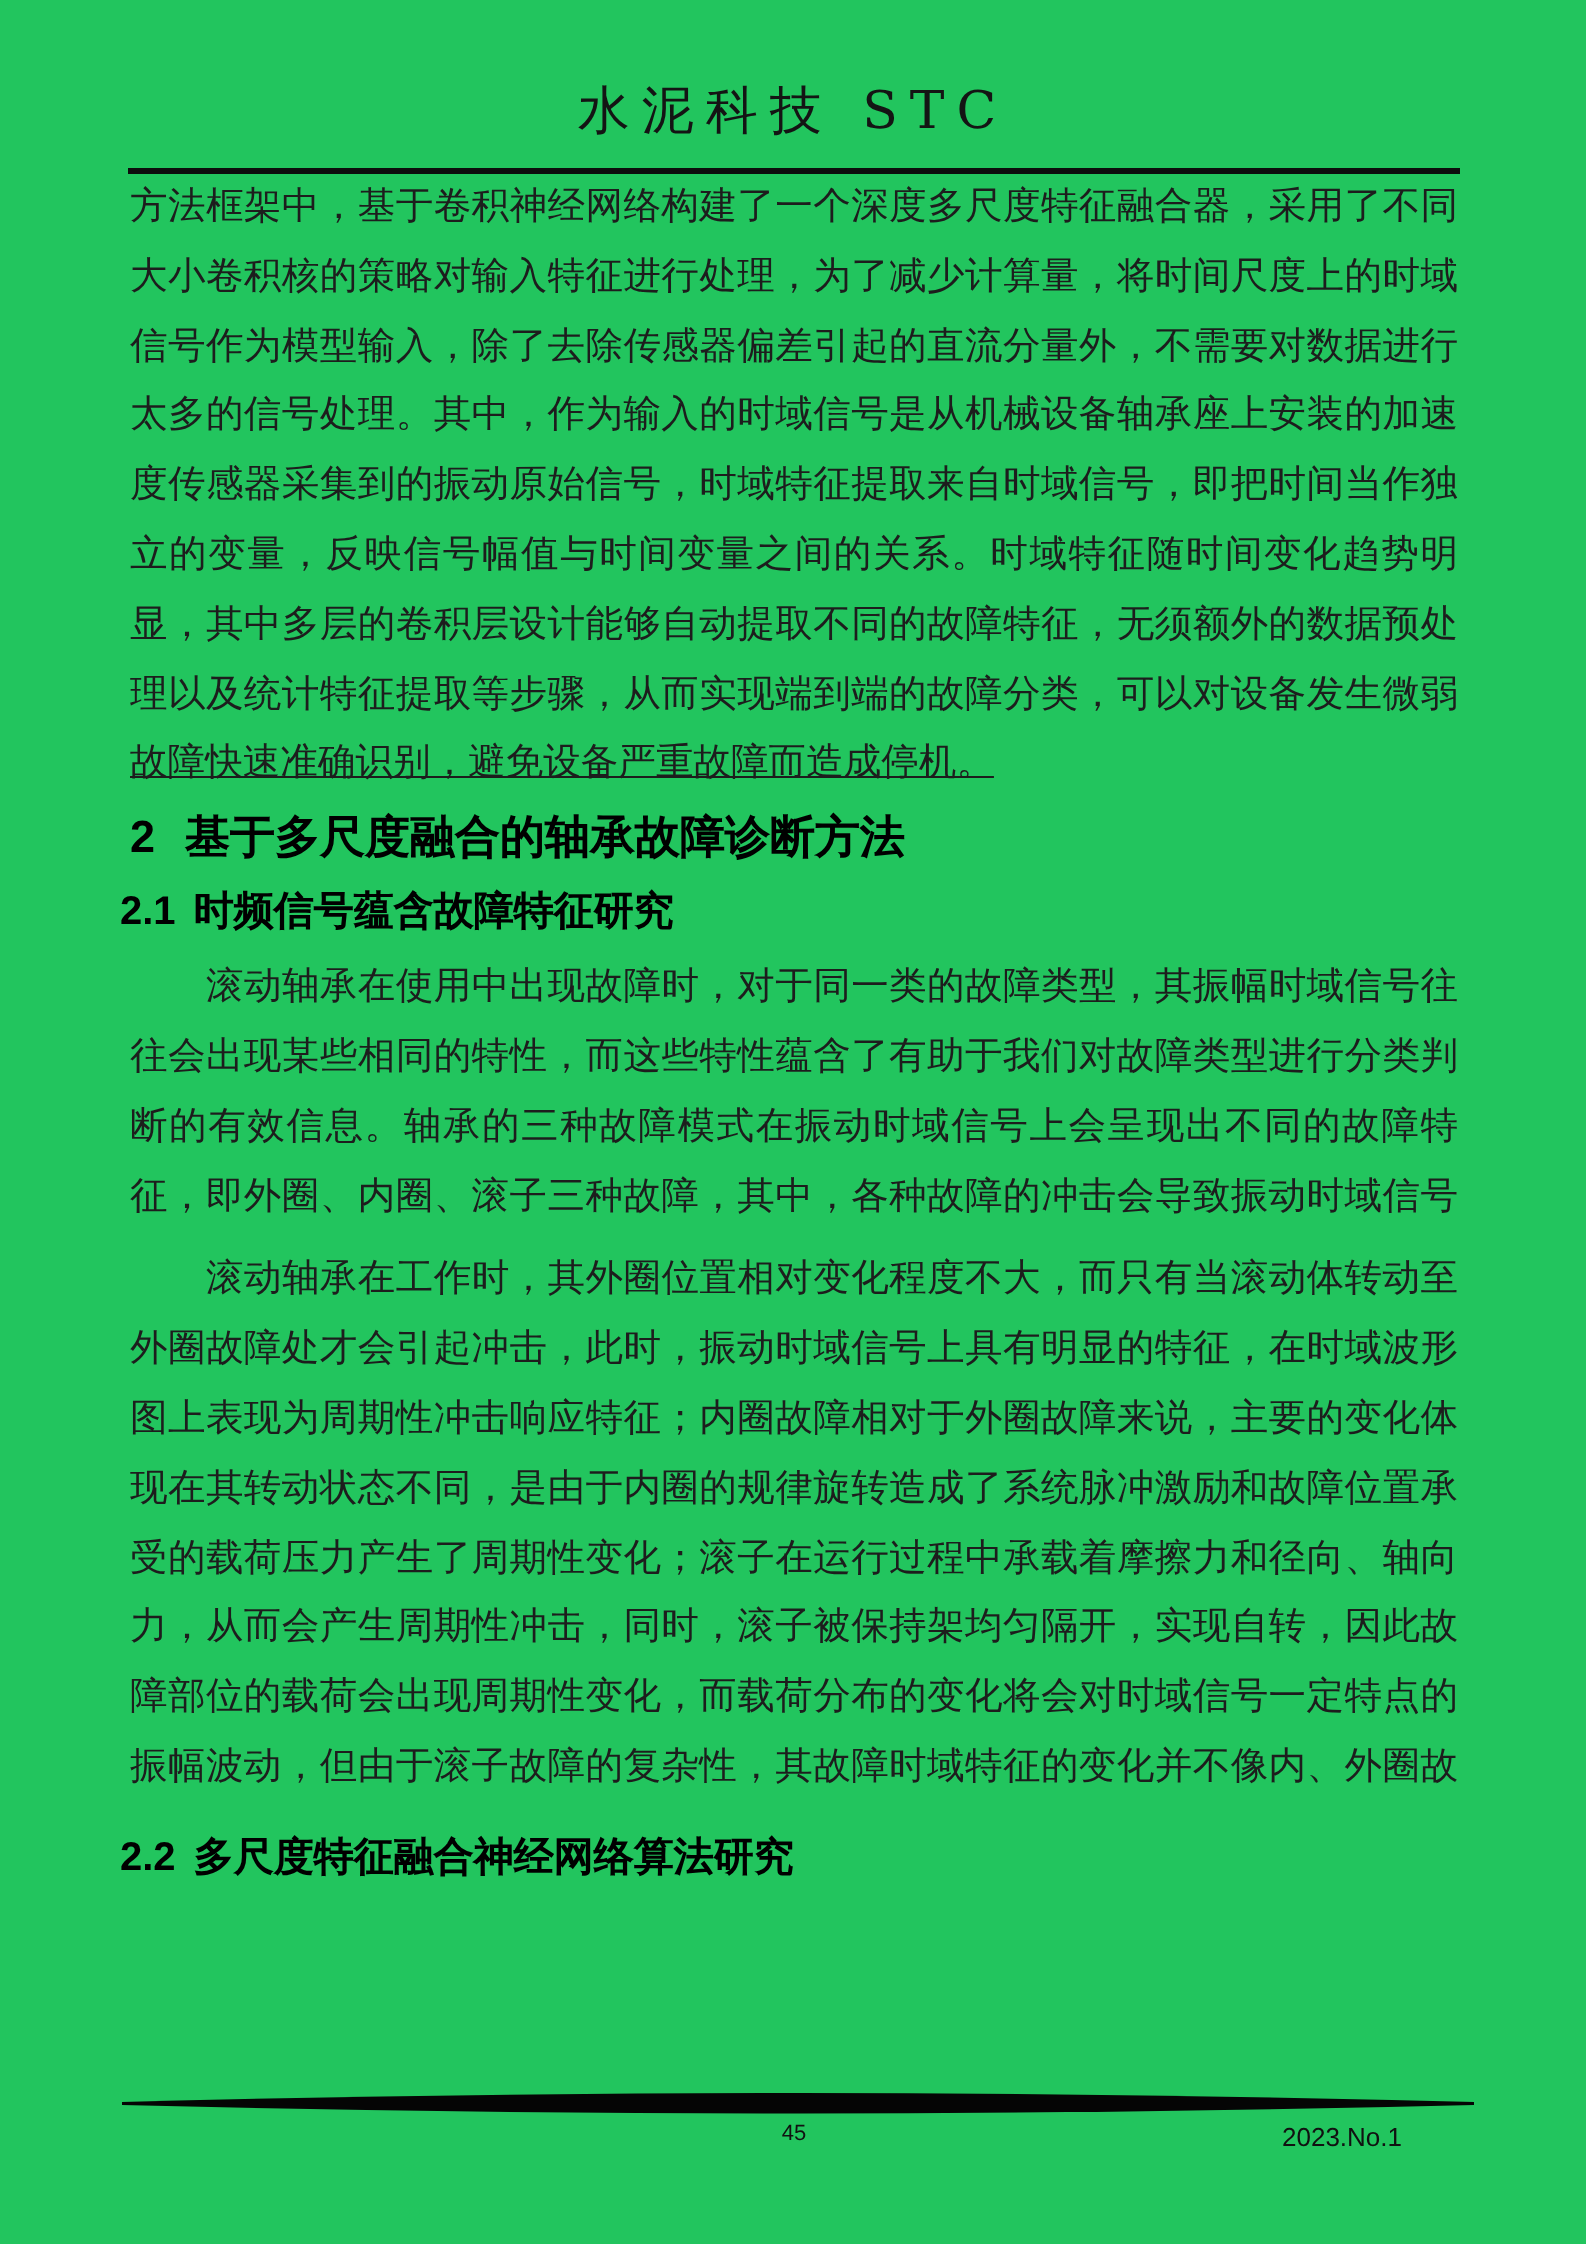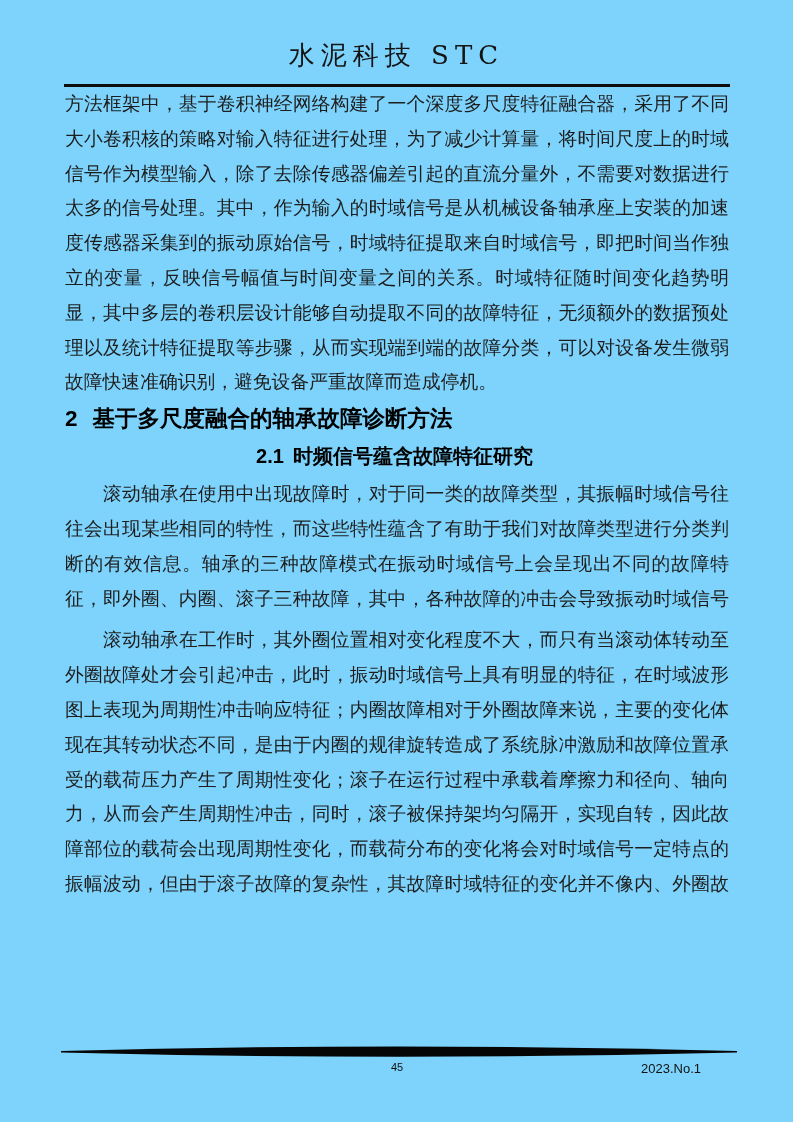--- a/index.html
+++ b/index.html
@@ -1,21 +1,21 @@
 <!DOCTYPE html>
 <html><head>
 <meta charset="utf-8">
 <style>
   html, body { margin: 0; padding: 0; background: #e8e8e8; }
   .page {
     position: relative;
     width: 793px;
     height: 1122px;
     margin: 0 auto;
-    background: #7dd3fc;
+    background: #22c55e;
     overflow: hidden;
     font-family: "Liberation Serif", "DejaVu Serif", serif;
     color: #1d1d1d;
   }
 
   
   .journal-title {
     position: absolute;
     top: 38px;
     left: 0;
@@ -48,38 +48,38 @@
   .tline {
     width: 100%;
     box-sizing: border-box;
     height: 34.8px;
     text-align: justify;
     text-align-last: justify;
     text-justify: inter-character;
     white-space: nowrap;
   }
   .tline.indent { padding-left: 38px; }
-  .tline.last { text-align: left; text-align-last: left; }
+  .tline.last { text-align: left; text-align-last: left; text-decoration: underline; }
   sup.cite {
     font-size: 11px;
     font-family: "Liberation Sans", sans-serif;
     vertical-align: super;
     line-height: 0;
   }
 
   
   .h-main, .h-sub {
     font-family: "Liberation Sans", "DejaVu Sans", sans-serif;
     font-weight: bold;
     color: #000;
     text-align: left;
     white-space: nowrap;
   }
   .h-main { margin-top: 0; line-height: 38px; font-size: 22.5px; }
-  .h-sub  { line-height: 36px; font-size: 20px; margin-left: -5px; text-align: center; }
+  .h-sub  { line-height: 36px; font-size: 20px; margin-left: -5px; }
   .h-sub.h22 { margin-top: 9px; }
   .h-num2  { display: inline-block; margin-right: 15px; }
   .h-numsub{ display: inline-block; margin-right: 9px; }
   .p2 { margin-top: 3px; }
   .p3 { margin-top: 7px; }
 
   
   .footer-rule {
     position: absolute;
     top: 1046px;
@@ -147,20 +147,23 @@
       <div class="tline indent">滚动轴承在工作时，其外圈位置相对变化程度不大，而只有当滚动体转动至</div>
       <div class="tline">外圈故障处才会引起冲击，此时，振动时域信号上具有明显的特征，在时域波形</div>
       <div class="tline">图上表现为周期性冲击响应特征；内圈故障相对于外圈故障来说，主要的变化体</div>
       <div class="tline">现在其转动状态不同，是由于内圈的规律旋转造成了系统脉冲激励和故障位置承</div>
       <div class="tline">受的载荷压力产生了周期性变化；滚子在运行过程中承载着摩擦力和径向、轴向</div>
       <div class="tline">力，从而会产生周期性冲击，同时，滚子被保持架均匀隔开，实现自转，因此故</div>
       <div class="tline">障部位的载荷会出现周期性变化，而载荷分布的变化将会对时域信号一定特点的</div>
       <div class="tline">振幅波动，但由于滚子故障的复杂性，其故障时域特征的变化并不像内、外圈故</div>
     </div>
 
+    <div class="h-sub h22">
+      <span class="h-numsub">2.2</span><span>多尺度特征融合神经网络算法研究</span>
+    </div>
 
   </div>
 
   <svg class="footer-rule" viewBox="0 0 676 12" preserveAspectRatio="none">
     <path d="M0,5 Q338,-4 676,5 L676,6.5 Q338,15 0,6.5 Z" fill="#050505"></path>
   </svg>
 
   <div class="footer-page-number">45</div>
   <div class="footer-issue">2023.No.1</div>
 

